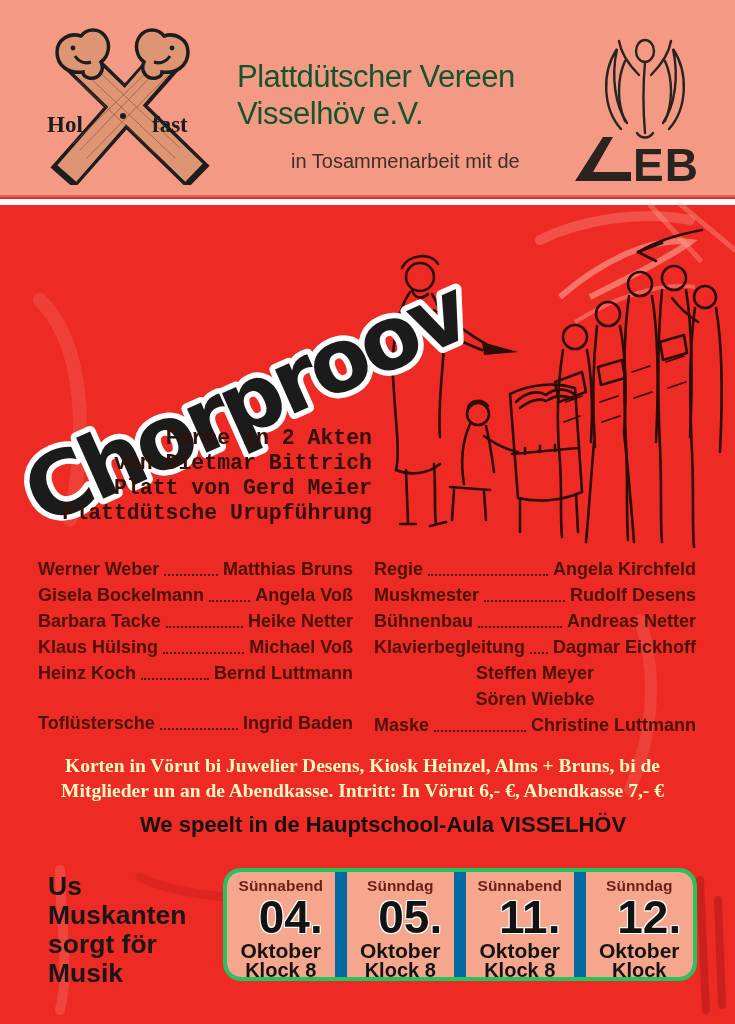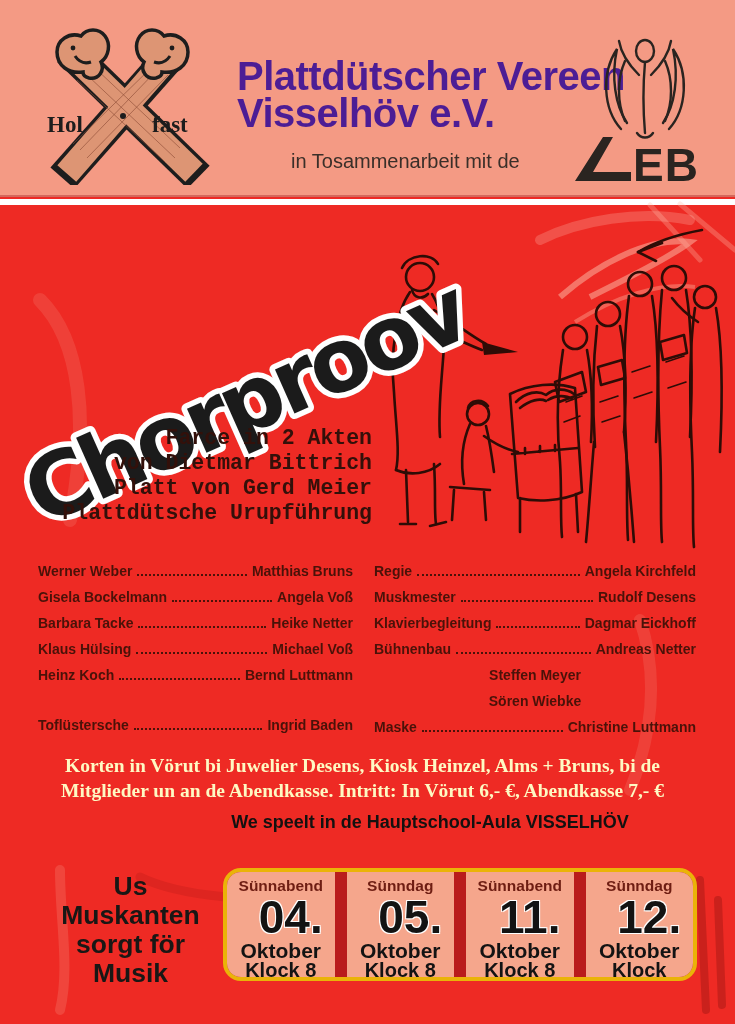--- a/index.html
+++ b/index.html
@@ -3,59 +3,59 @@
 <meta charset="utf-8">
 <style>
   html,body{margin:0;padding:0;background:#555;}
   #poster{position:relative;width:735px;height:1024px;overflow:hidden;
           background:#ee2a24;font-family:"Liberation Sans",sans-serif;}
 
   
   .header{position:absolute;left:0;top:0;width:735px;height:197px;
           background:#f49a84;border-bottom:2px solid #d4685c;box-sizing:border-box;}
   .white-stripe{position:absolute;left:0;top:199px;width:735px;height:6px;background:#ffffff;}
-  .org-title{position:absolute;left:237px;top:58px;color:#4c1d95;
-             font-weight:bold;font-size:40px;line-height:37px;letter-spacing:-0.5px;}
+  .org-title{position:absolute;left:237px;top:58px;color:#14532d;
+             font-weight:normal;font-size:31px;line-height:37px;letter-spacing:-0.5px;}
   .coop{position:absolute;left:291px;top:150px;color:#3a2f29;font-size:20px;}
   .holfast-svg{position:absolute;left:25px;top:20px;}
   .leb-svg{position:absolute;left:573px;top:25px;}
 
   
   .title-svg{position:absolute;left:10px;top:210px;z-index:3;}
 
   
   .subtitle{position:absolute;left:37px;top:426px;width:335px;text-align:right;
             font-family:Liberation Mono, monospace;font-weight:bold;
             font-size:21.5px;line-height:25px;color:#33100a;z-index:3;}
 
   
   .cast-col{position:absolute;top:556px;color:#4a1209;font-weight:bold;
-            font-size:14px;z-index:3;}
+            font-size:18px;z-index:3;}
   .cast-left{left:38px;width:315px;}
   .cast-right{left:374px;width:322px;}
   .cast-row{display:flex;align-items:flex-end;height:26px;padding-bottom:3px;box-sizing:border-box;}
   .cast-row .role,.cast-row .cname{white-space:nowrap;line-height:1.05;}
   .cast-row .dots{flex:1;margin:0 5px 3px 5px;border-bottom:2.8px dotted #4a1209;min-width:14px;}
   .cast-row.no-role{justify-content:center;}
   .cast-spacer{height:24px;}
 
   
   .tickets{position:absolute;left:10px;top:753px;width:705px;text-align:center;
            font-family:"Liberation Serif",serif;font-weight:bold;
            font-size:19.5px;line-height:25px;color:#fef9c3;z-index:3;}
-  .venue{position:absolute;left:140px;top:812px;width:580px;text-align:center;
-         font-weight:bold;font-size:18px;color:#141110;z-index:3;}
-
-  
-  .music{position:absolute;left:48px;top:872px;width:165px;text-align:center;
+  .venue{position:absolute;left:140px;top:812px;width:580px;text-align:left;
+         font-weight:bold;font-size:22px;color:#141110;z-index:3;}
+
+  
+  .music{position:absolute;left:48px;top:872px;width:165px;text-align:left;
          font-weight:bold;font-size:26.5px;line-height:29px;color:#191715;z-index:3;}
 
   
   .date-panel{position:absolute;left:223px;top:868px;width:474px;height:113px;
-              background:#b91c1c;border:4px solid #eab308;border-radius:18px;
+              background:#0369a1;border:4px solid #22c55e;border-radius:18px;
               box-sizing:border-box;overflow:hidden;display:grid;
               grid-template-columns:1fr 1fr 1fr 1fr;column-gap:12px;z-index:3;}
   .date-cell{background:#f5a68c;text-align:center;padding-top:5px;box-sizing:border-box;}
   .d-day{font-weight:bold;font-size:15.5px;line-height:18px;color:#6e1d12;}
   .d-num{font-weight:bold;font-size:46px;line-height:45px;color:#131313;
          text-shadow:1px 1px 0 #fff,-1px -1px 0 #fff,1px -1px 0 #fff,-1px 1px 0 #fff;margin-left:20px;}
   .d-month{font-weight:bold;font-size:21px;line-height:22px;color:#131313;}
   .d-time{font-weight:bold;font-size:20px;line-height:17px;color:#131313;}
 
   
@@ -250,28 +250,28 @@
       <span class="role">Regie</span>
       <span class="dots"></span>
       <span class="cname">Angela Kirchfeld</span>
     </div>
     <div class="cast-row">
       <span class="role">Muskmester</span>
       <span class="dots"></span>
       <span class="cname">Rudolf Desens</span>
     </div>
     <div class="cast-row">
+      <span class="role">Bühnenbau</span>
+      <span class="dots"></span>
+      <span class="cname">Andreas Netter</span>
+    </div>
+    <div class="cast-row">
       <span class="role">Klavierbegleitung</span>
       <span class="dots"></span>
       <span class="cname">Dagmar Eickhoff</span>
-    </div>
-    <div class="cast-row">
-      <span class="role">Bühnenbau</span>
-      <span class="dots"></span>
-      <span class="cname">Andreas Netter</span>
     </div>
     <div class="cast-row no-role">
       <span class="cname">Steffen Meyer</span>
     </div>
     <div class="cast-row no-role">
       <span class="cname">Sören Wiebke</span>
     </div>
     <div class="cast-row">
       <span class="role">Maske</span>
       <span class="dots"></span>

